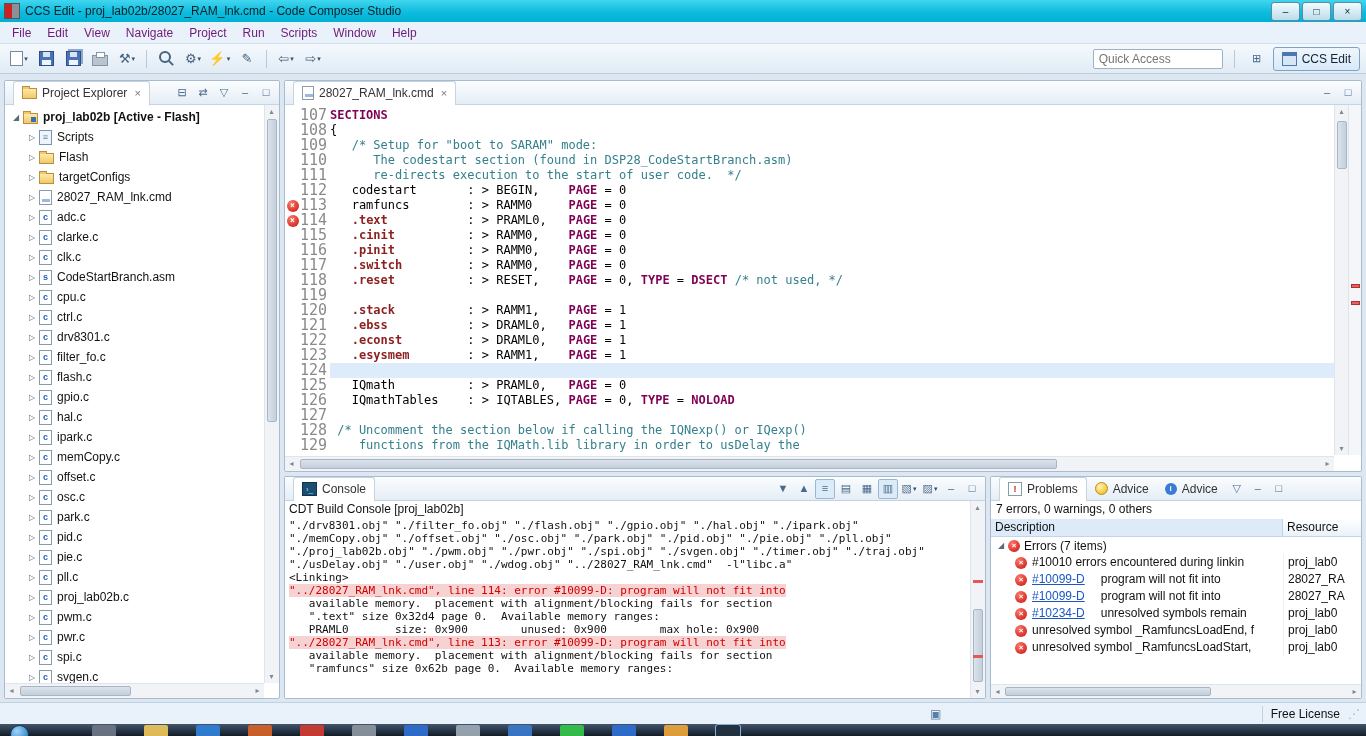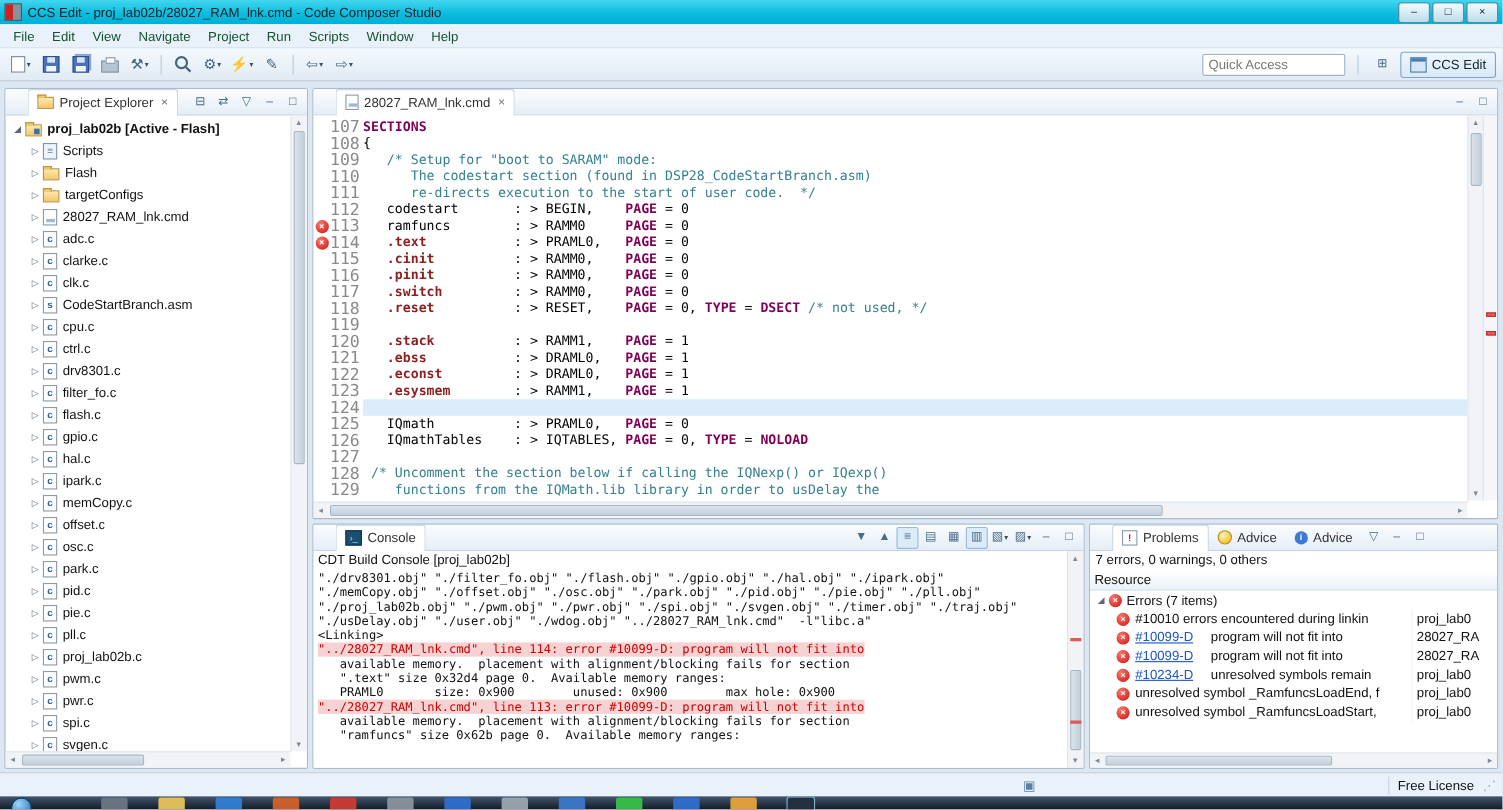--- a/index.html
+++ b/index.html
@@ -11,21 +11,21 @@
     display:flex;align-items:center;padding:0 4px;box-sizing:border-box}
   .app-ic{width:14px;height:14px;margin-right:5px;flex:none;
     background:linear-gradient(90deg,#c22 0 50%,#8a9199 50% 100%);border:1px solid #555}
   #title-text{font-size:12px;color:#07222a;white-space:nowrap;overflow:hidden}
   #win-controls{margin-left:auto;display:flex;gap:2px}
   .win-btn{width:27px;height:17px;display:flex;align-items:center;justify-content:center;
     background:linear-gradient(#f2fbfe,#bcdcea);border:1px solid #5d8ba0;border-radius:3px;
     font-size:10px;color:#123;cursor:default}
   #menubar{position:absolute;left:0;top:22px;width:1366px;height:22px;background:#e9f2fa;
     display:flex;align-items:center;padding-left:4px;box-sizing:border-box;border-bottom:1px solid #d4e0ec}
-  .menu-item{padding:2px 8px;color:#14532d}
+  .menu-item{padding:2px 8px;color:#701a75}
   #toolbar{position:absolute;left:0;top:44px;width:1366px;height:30px;
     background:linear-gradient(#f4f9fd,#e1ebf5);border-bottom:1px solid #bfcedd;
     display:flex;align-items:center;padding:0 6px;box-sizing:border-box}
   #toolbar-left{display:flex;align-items:center;gap:1px}
   .tb-btn{height:22px;min-width:22px;padding:0 2px;display:inline-flex;align-items:center;justify-content:center;border-radius:2px}
   .tb-dd{font-size:7px;color:#35506b;margin-left:1px}
   .tb-sep{width:1px;height:18px;background:#bac9d8;margin:0 5px}
   .g{color:#46647f;font-size:13px;line-height:13px}
   .ic-page{width:11px;height:13px;background:#fff;border:1px solid #7a8a99}
   .ic-floppy{width:13px;height:13px;background:#4a72b8;border:1px solid #2c4f8a;position:relative}
@@ -39,21 +39,21 @@
   #toolbar-right{margin-left:auto;display:flex;align-items:center;gap:6px}
   #quick-access{width:118px;height:18px;border:1px solid #9fb2c4;border-radius:2px;
     font-family:"Liberation Sans",sans-serif;font-size:12px;padding:0 5px;color:#444;background:#fff}
   .persp-ic{width:13px;height:12px;background:#d6e6f5;border:1px solid #4a78b0;position:relative}
   .persp-ic::before{content:"";position:absolute;left:0;top:0;right:0;height:3px;background:#4a78b0}
   #ccs-edit-btn{display:flex;align-items:center;gap:5px;height:22px;padding:0 8px;
     background:linear-gradient(#eef6fd,#d9e9f8);border:1px solid #7fa3c8;border-radius:3px;color:#123}
   
   .panel{position:absolute;background:#fff;border:1px solid #a9bccf;border-radius:2px;box-sizing:border-box;overflow:hidden}
   .panel-tabs{height:24px;background:linear-gradient(#fbfdfe,#e4edf6);border-bottom:1px solid #c6d3e0;
-    display:flex;align-items:center;padding-left:20px;box-sizing:border-box}
+    display:flex;align-items:center;padding-left:8px;box-sizing:border-box}
   .vtab{display:flex;align-items:center;gap:5px;height:23px;padding:0 8px;color:#333;white-space:nowrap}
   .vtab.active{background:#fff;border:1px solid #c6d3e0;border-bottom-color:#fff;border-radius:3px 3px 0 0;margin-bottom:-1px}
   .tab-close{color:#777;font-size:11px;margin-left:2px}
   .hbtn-group{margin-left:auto;display:flex;align-items:center;padding-right:3px}
   .hbtn{height:18px;min-width:18px;display:inline-flex;align-items:center;justify-content:center;
     border:1px solid transparent;border-radius:2px;margin-left:1px}
   .hbtn.pressed{background:#dcebf8;border-color:#9ab8d4}
   .hglyph{color:#4a6a8a;font-size:11px;line-height:11px}
   .twisty{width:14px;display:inline-block;text-align:center;color:#5a6a7a;font-size:8px;flex:none}
   .err-ic{display:inline-flex;align-items:center;justify-content:center;width:13px;height:13px;flex:none;
@@ -555,20 +555,21 @@
       </span>
       <span class="hbtn">
         <span class="hglyph">–</span>
       </span>
       <span class="hbtn">
         <span class="hglyph">□</span>
       </span>
     </div>
   <div id="problems-summary">7 errors, 0 warnings, 0 others</div>
   <div id="problems-header">
+    <span class="ph1">Description</span>
     <span class="ph2">Resource</span>
   </div>
   <div id="problems-rows">
       <div class="prob-group">
         <span class="twisty">◢</span>
         <span class="err-ic sm">×</span>
         <span>Errors (7 items)</span>
       </div>
       <div class="prob-row">
         <span class="prob-desc">

